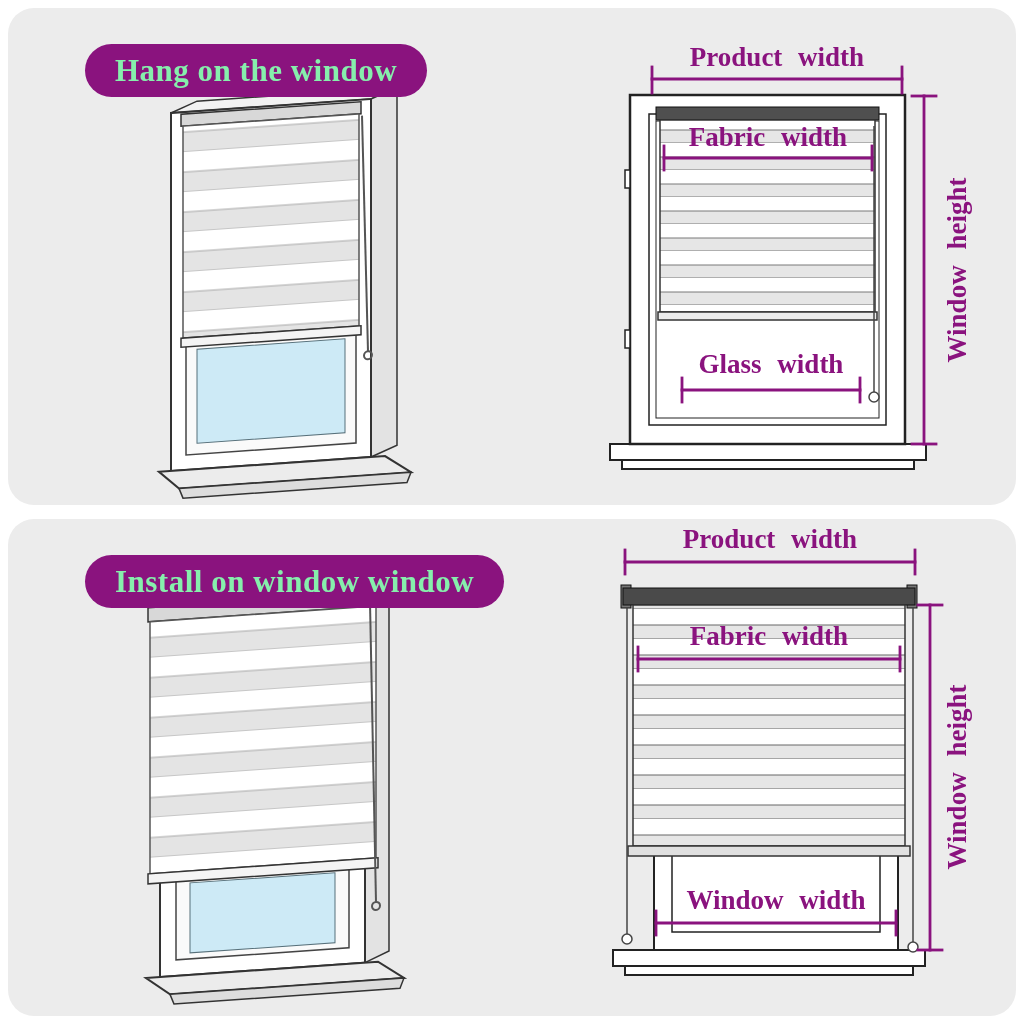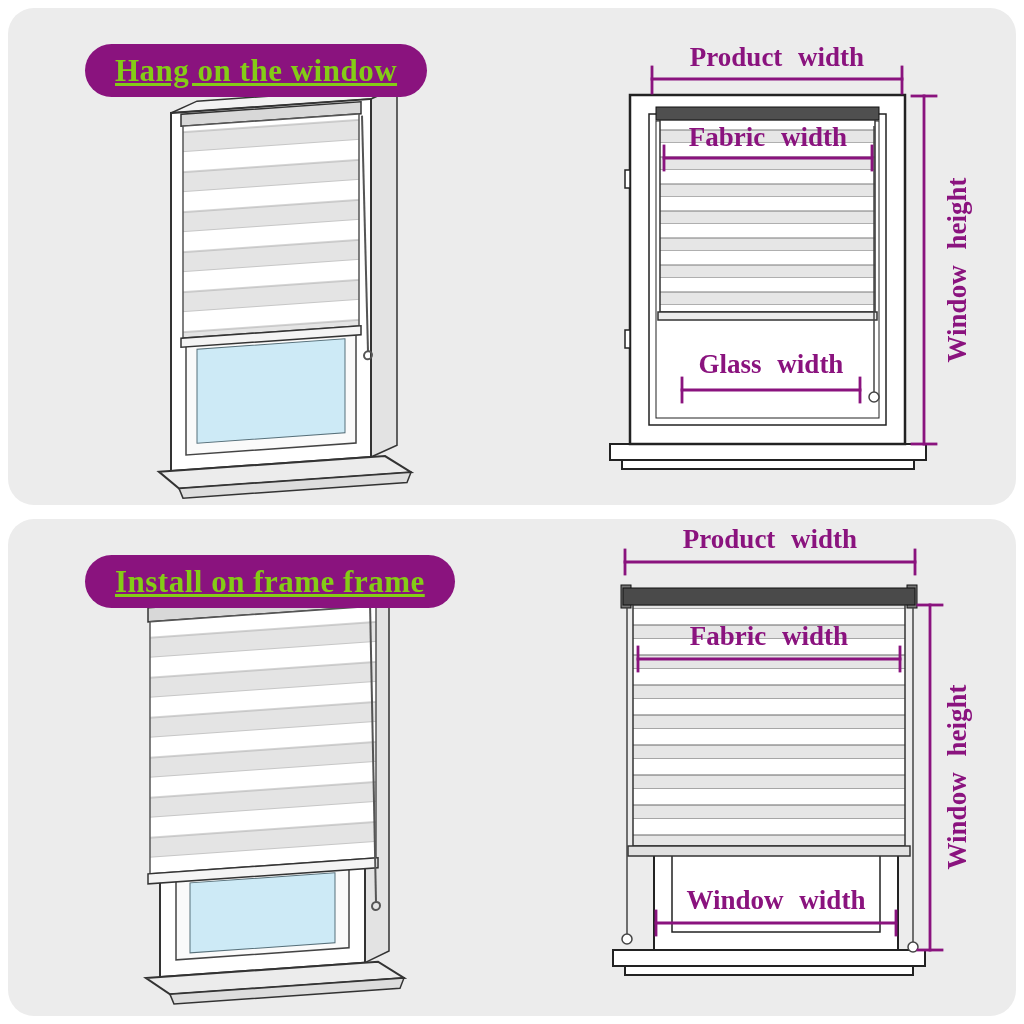--- a/index.html
+++ b/index.html
@@ -5,25 +5,24 @@
   * { margin:0; padding:0; box-sizing:border-box; }
   html,body { width:1024px; height:1024px; background:#ffffff; }
   body { font-family:"Liberation Serif", serif; }
   .page { position:relative; width:1024px; height:1024px; overflow:hidden; background:#ffffff; }
   .panel { position:absolute; left:8px; width:1008px; height:497px; background:#ececec; border-radius:26px; }
   .panel-top { top:8px; }
   .panel-bottom { top:519px; }
   .panel-svg { position:absolute; left:0; top:0; }
   .badge {
     position:absolute; left:77px; top:36px;
-    background:#8a137e; color:#84cc16;
+    background:#8a137e; color:#86efac;
     font-weight:700; font-size:31px; line-height:1;
     padding:11px 30px; border-radius:27px; letter-spacing:0.5px;
     white-space:nowrap;
-    text-decoration:underline;
   }
   .m-label {
     font-family:"Liberation Serif", serif;
     font-weight:700; font-size:27px; word-spacing:9px;
   }
 </style>
 </head>
 <body>
 
 <div class="page">
@@ -187,16 +186,16 @@
         </g>
 
         <g fill="#8a137e">
           <text class="m-label" x="762" y="29" text-anchor="middle">Product width</text>
           <text class="m-label" x="761" y="126" text-anchor="middle">Fabric width</text>
           <text class="m-label" x="768" y="390" text-anchor="middle">Window width</text>
           <text class="m-label" text-anchor="middle" transform="rotate(-90 958 258)" x="958" y="258">Window height</text>
         </g>
       </g>
     </svg>
-    <div class="badge">Install on frame frame</div>
+    <div class="badge">Install on window window</div>
   </div>
 
 </div>
 
 </body></html>

